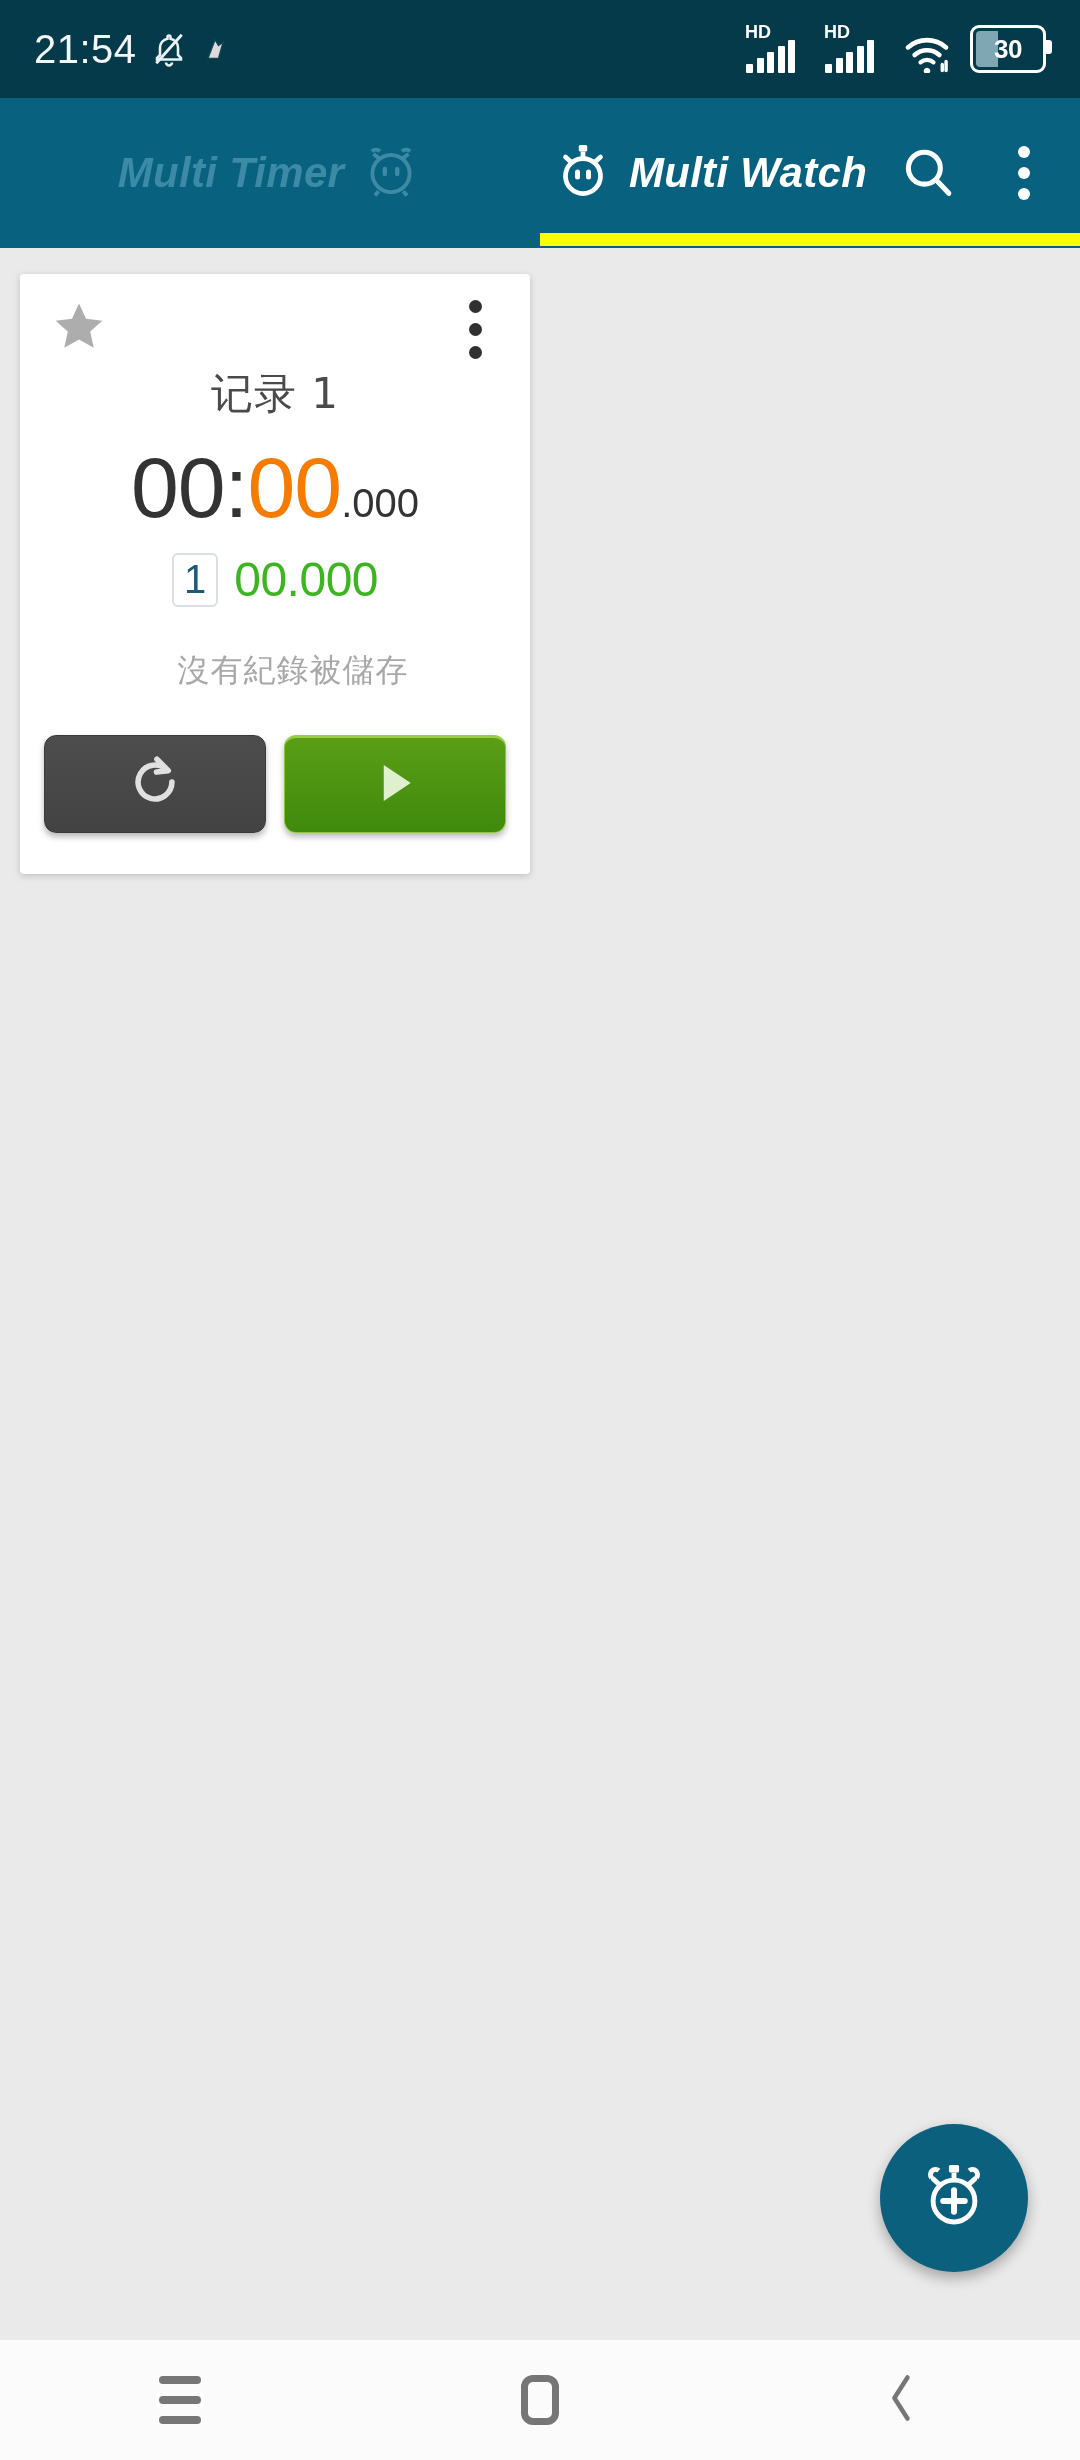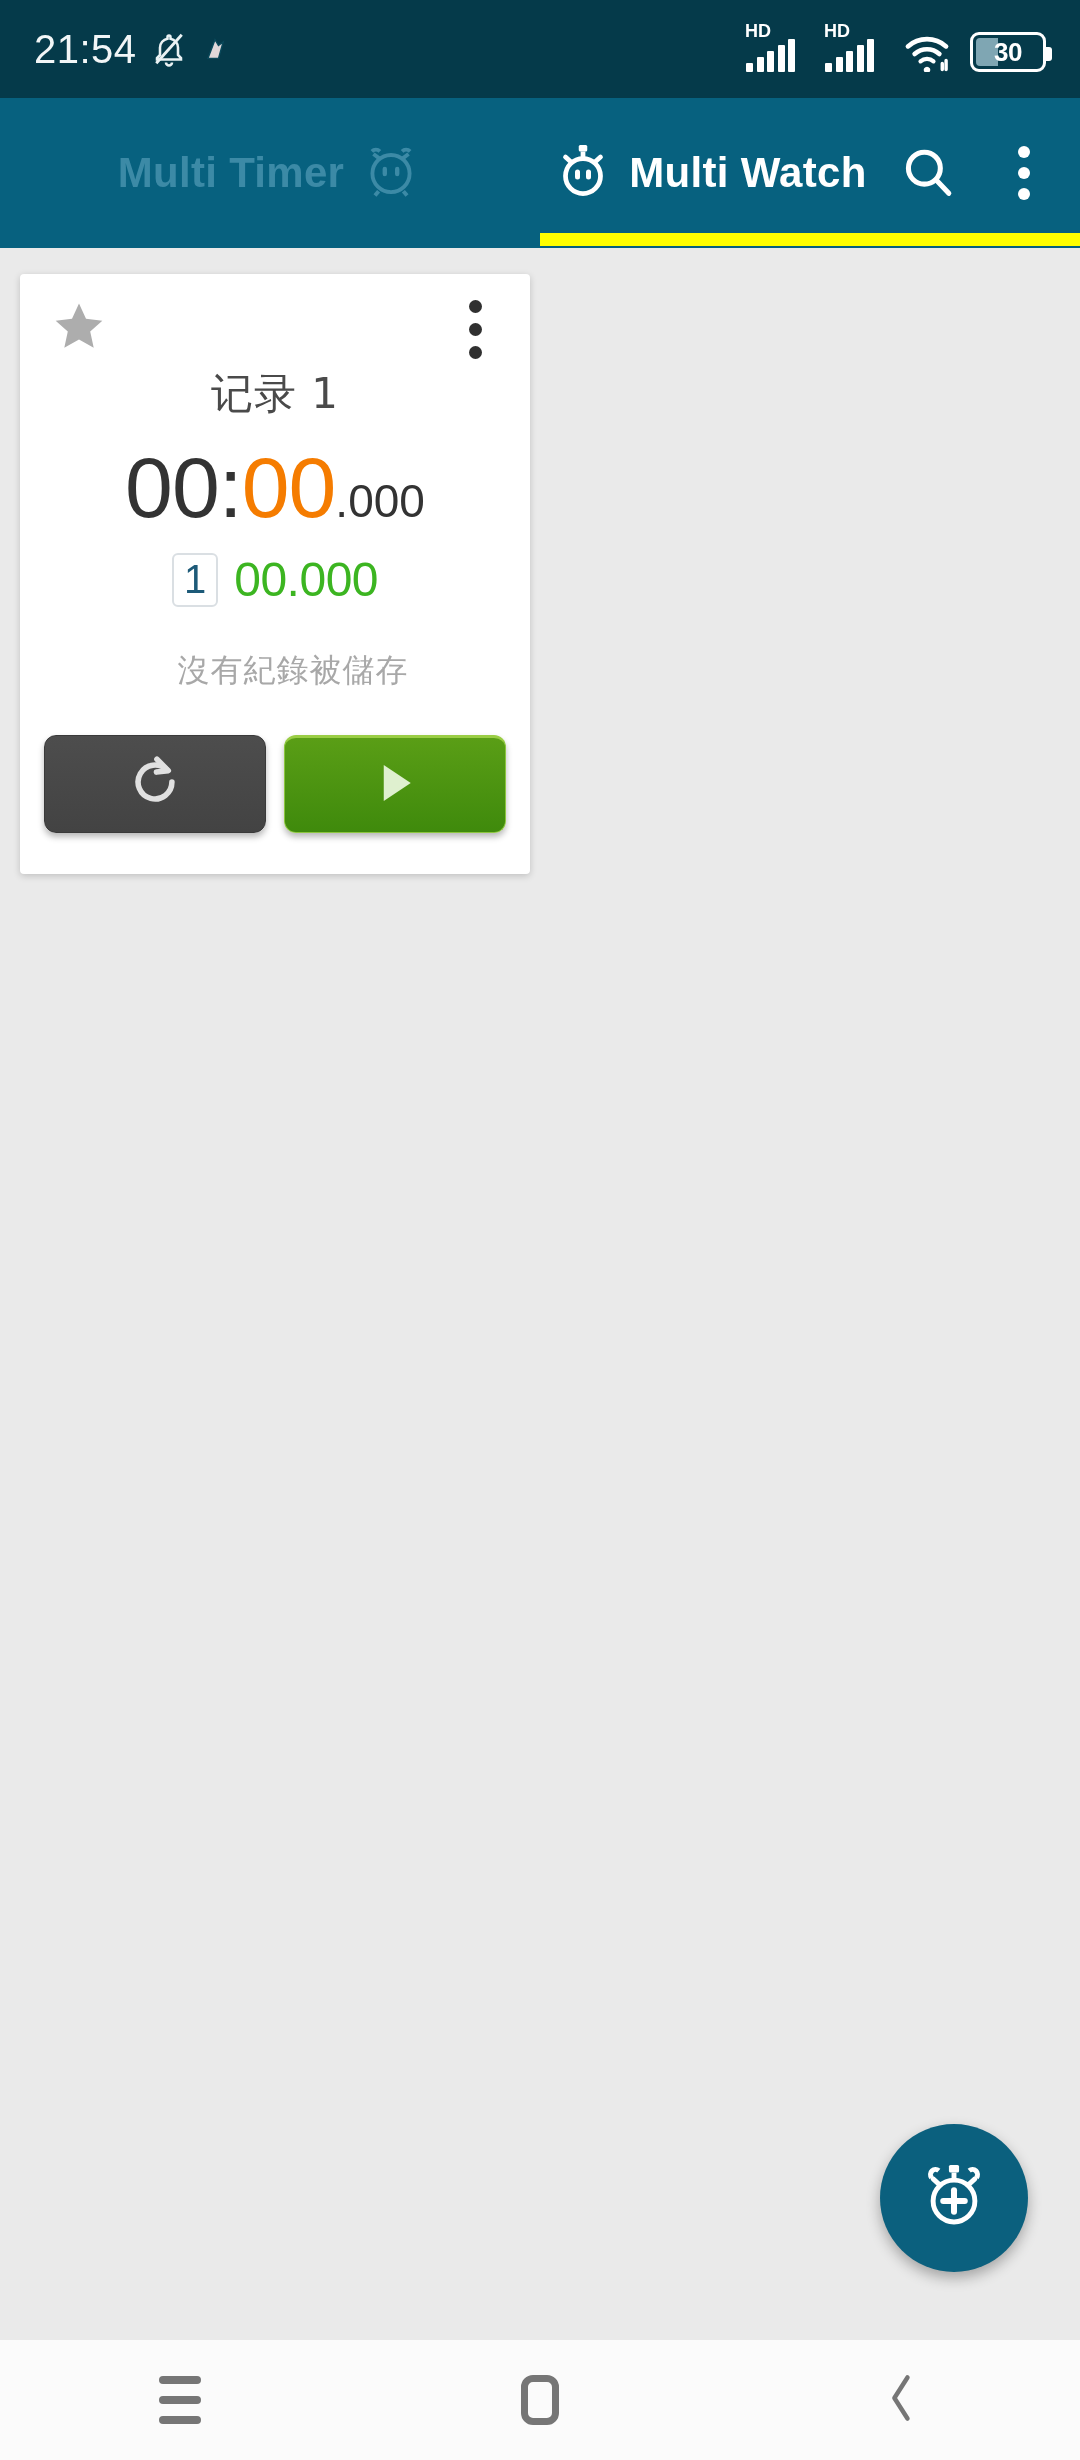--- a/index.html
+++ b/index.html
@@ -27,41 +27,41 @@
   .sig .hd{ position:absolute; top:-4px; left:0; font-size:18px; font-weight:700; line-height:1;}
   .sig .bars{ display:flex; align-items:flex-end; gap:3.5px; margin-left:1px; margin-top:16px;}
   .sig .bars i{ display:block; width:7px; background:#ffffff; border-radius:1px; }
   .sig .bars i:nth-child(1){height:9px}
   .sig .bars i:nth-child(2){height:15px}
   .sig .bars i:nth-child(3){height:21px}
   .sig .bars i:nth-child(4){height:27px}
   .sig .bars i:nth-child(5){height:33px}
 
   .wifi{ width:48px; height:42px; }
-  .batt{ position:relative; width:76px; height:40px; border:3.5px solid #fff; border-radius:9px;
+  .batt{ position:relative; width:76px; height:48px; border:3.5px solid #fff; border-radius:9px;
          display:flex; align-items:center; justify-content:center; }
   .batt:after{ content:""; position:absolute; right:-9px; top:12px; width:6px; height:14px;
                background:#fff; border-radius:0 3px 3px 0; }
   .batt .fill{ position:absolute; left:3px; top:3px; bottom:3px; width:22px; background:#7fa6b3; border-radius:4px 0 0 4px;}
   .batt .num{ position:relative; font-size:26px; font-weight:700; color:#fff; letter-spacing:-.5px; }
 
   
   .appbar{
     position:absolute; left:0; top:98px; width:1080px; height:150px;
     background:#07617f; display:flex; align-items:center;
   }
   .tabs{ display:flex; align-items:center; height:100%; }
   .tab{
     display:flex; align-items:center; justify-content:center; gap:16px;
     height:100%; position:relative; cursor:pointer;
   }
   .tab-inactive{ width:540px; color:#3a87a3; }
   .tab-active{ width:340px; color:#ffffff; }
   .tab-label{
-    font-size:42px; font-weight:700; letter-spacing:.3px; white-space:nowrap;
+    font-size:42px; font-weight:700; font-style:italic; letter-spacing:.3px; white-space:nowrap;
   }
   .tab-inactive .tab-label{ color:#3c8aa6; }
   .tab-active .tab-label{ color:#ffffff; }
   .tab-ind{
     position:absolute; left:540px; top:233px; width:540px; height:13px; background:#ffff00;
   }
   .ab-actions{ margin-left:auto; display:flex; align-items:center; gap:0; padding-right:22px;}
   .ab-btn{ width:96px; height:96px; display:flex; align-items:center; justify-content:center; cursor:pointer;}
   .kebab{ display:flex; flex-direction:column; gap:9px; align-items:center; }
   .kebab span{ width:12px; height:12px; border-radius:50%; background:#fff; display:block;}
@@ -88,21 +88,21 @@
     font-family:"DejaVu Sans","Liberation Sans",sans-serif;
   }
   .timer-main{
     text-align:center; margin-top:22px; line-height:1;
     font-family:"Liberation Sans","DejaVu Sans",sans-serif;
   }
   .t-big{ font-size:86px; font-weight:400; letter-spacing:-1px; }
   .t-dark{ color:#333333; }
   .t-colon{ color:#333333; }
   .t-orange{ color:#f57c00; }
-  .t-ms{ font-size:46px; color:#333333; letter-spacing:0px; }
+  .t-ms{ font-size:40px; color:#333333; letter-spacing:0px; }
 
   .lap-row{
     display:flex; align-items:center; justify-content:center; gap:16px; margin-top:22px;
   }
   .lap-badge{
     min-width:46px; height:54px; padding:0 10px;
     border:2px solid #dadfe3; border-radius:6px; background:#fff;
     display:flex; align-items:center; justify-content:center;
     font-size:40px; color:#1d5a78; font-weight:400;
   }

